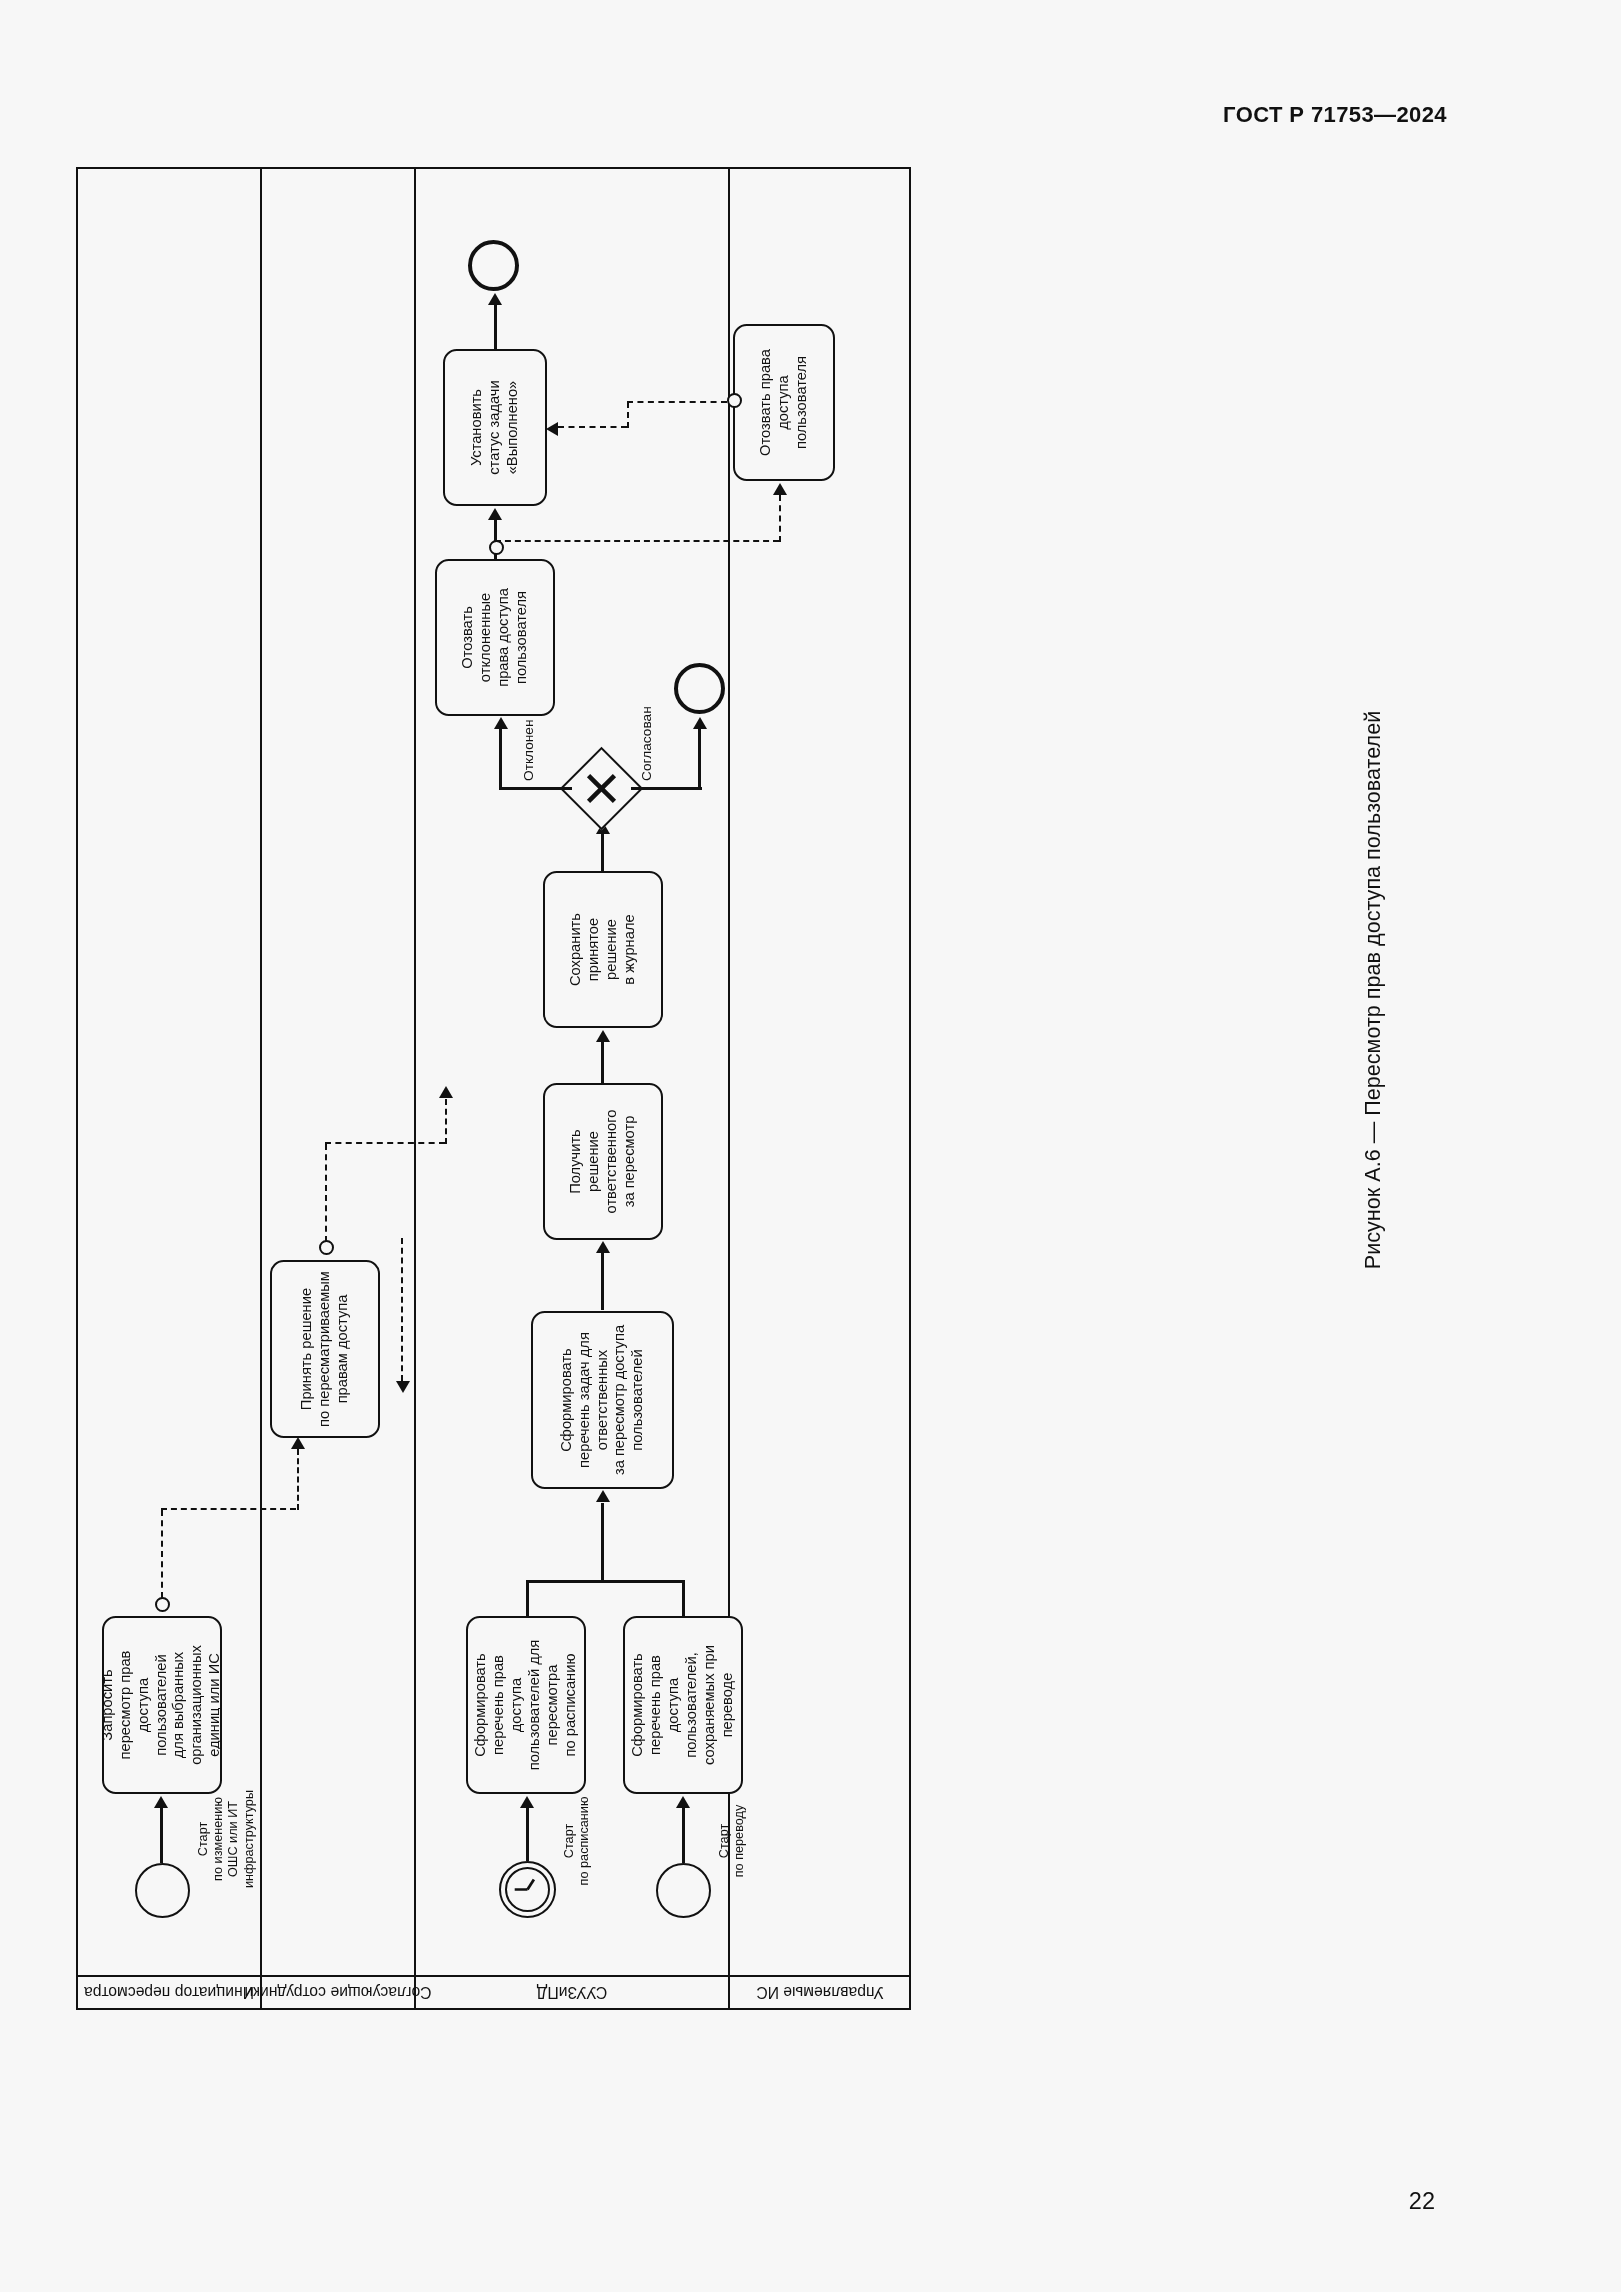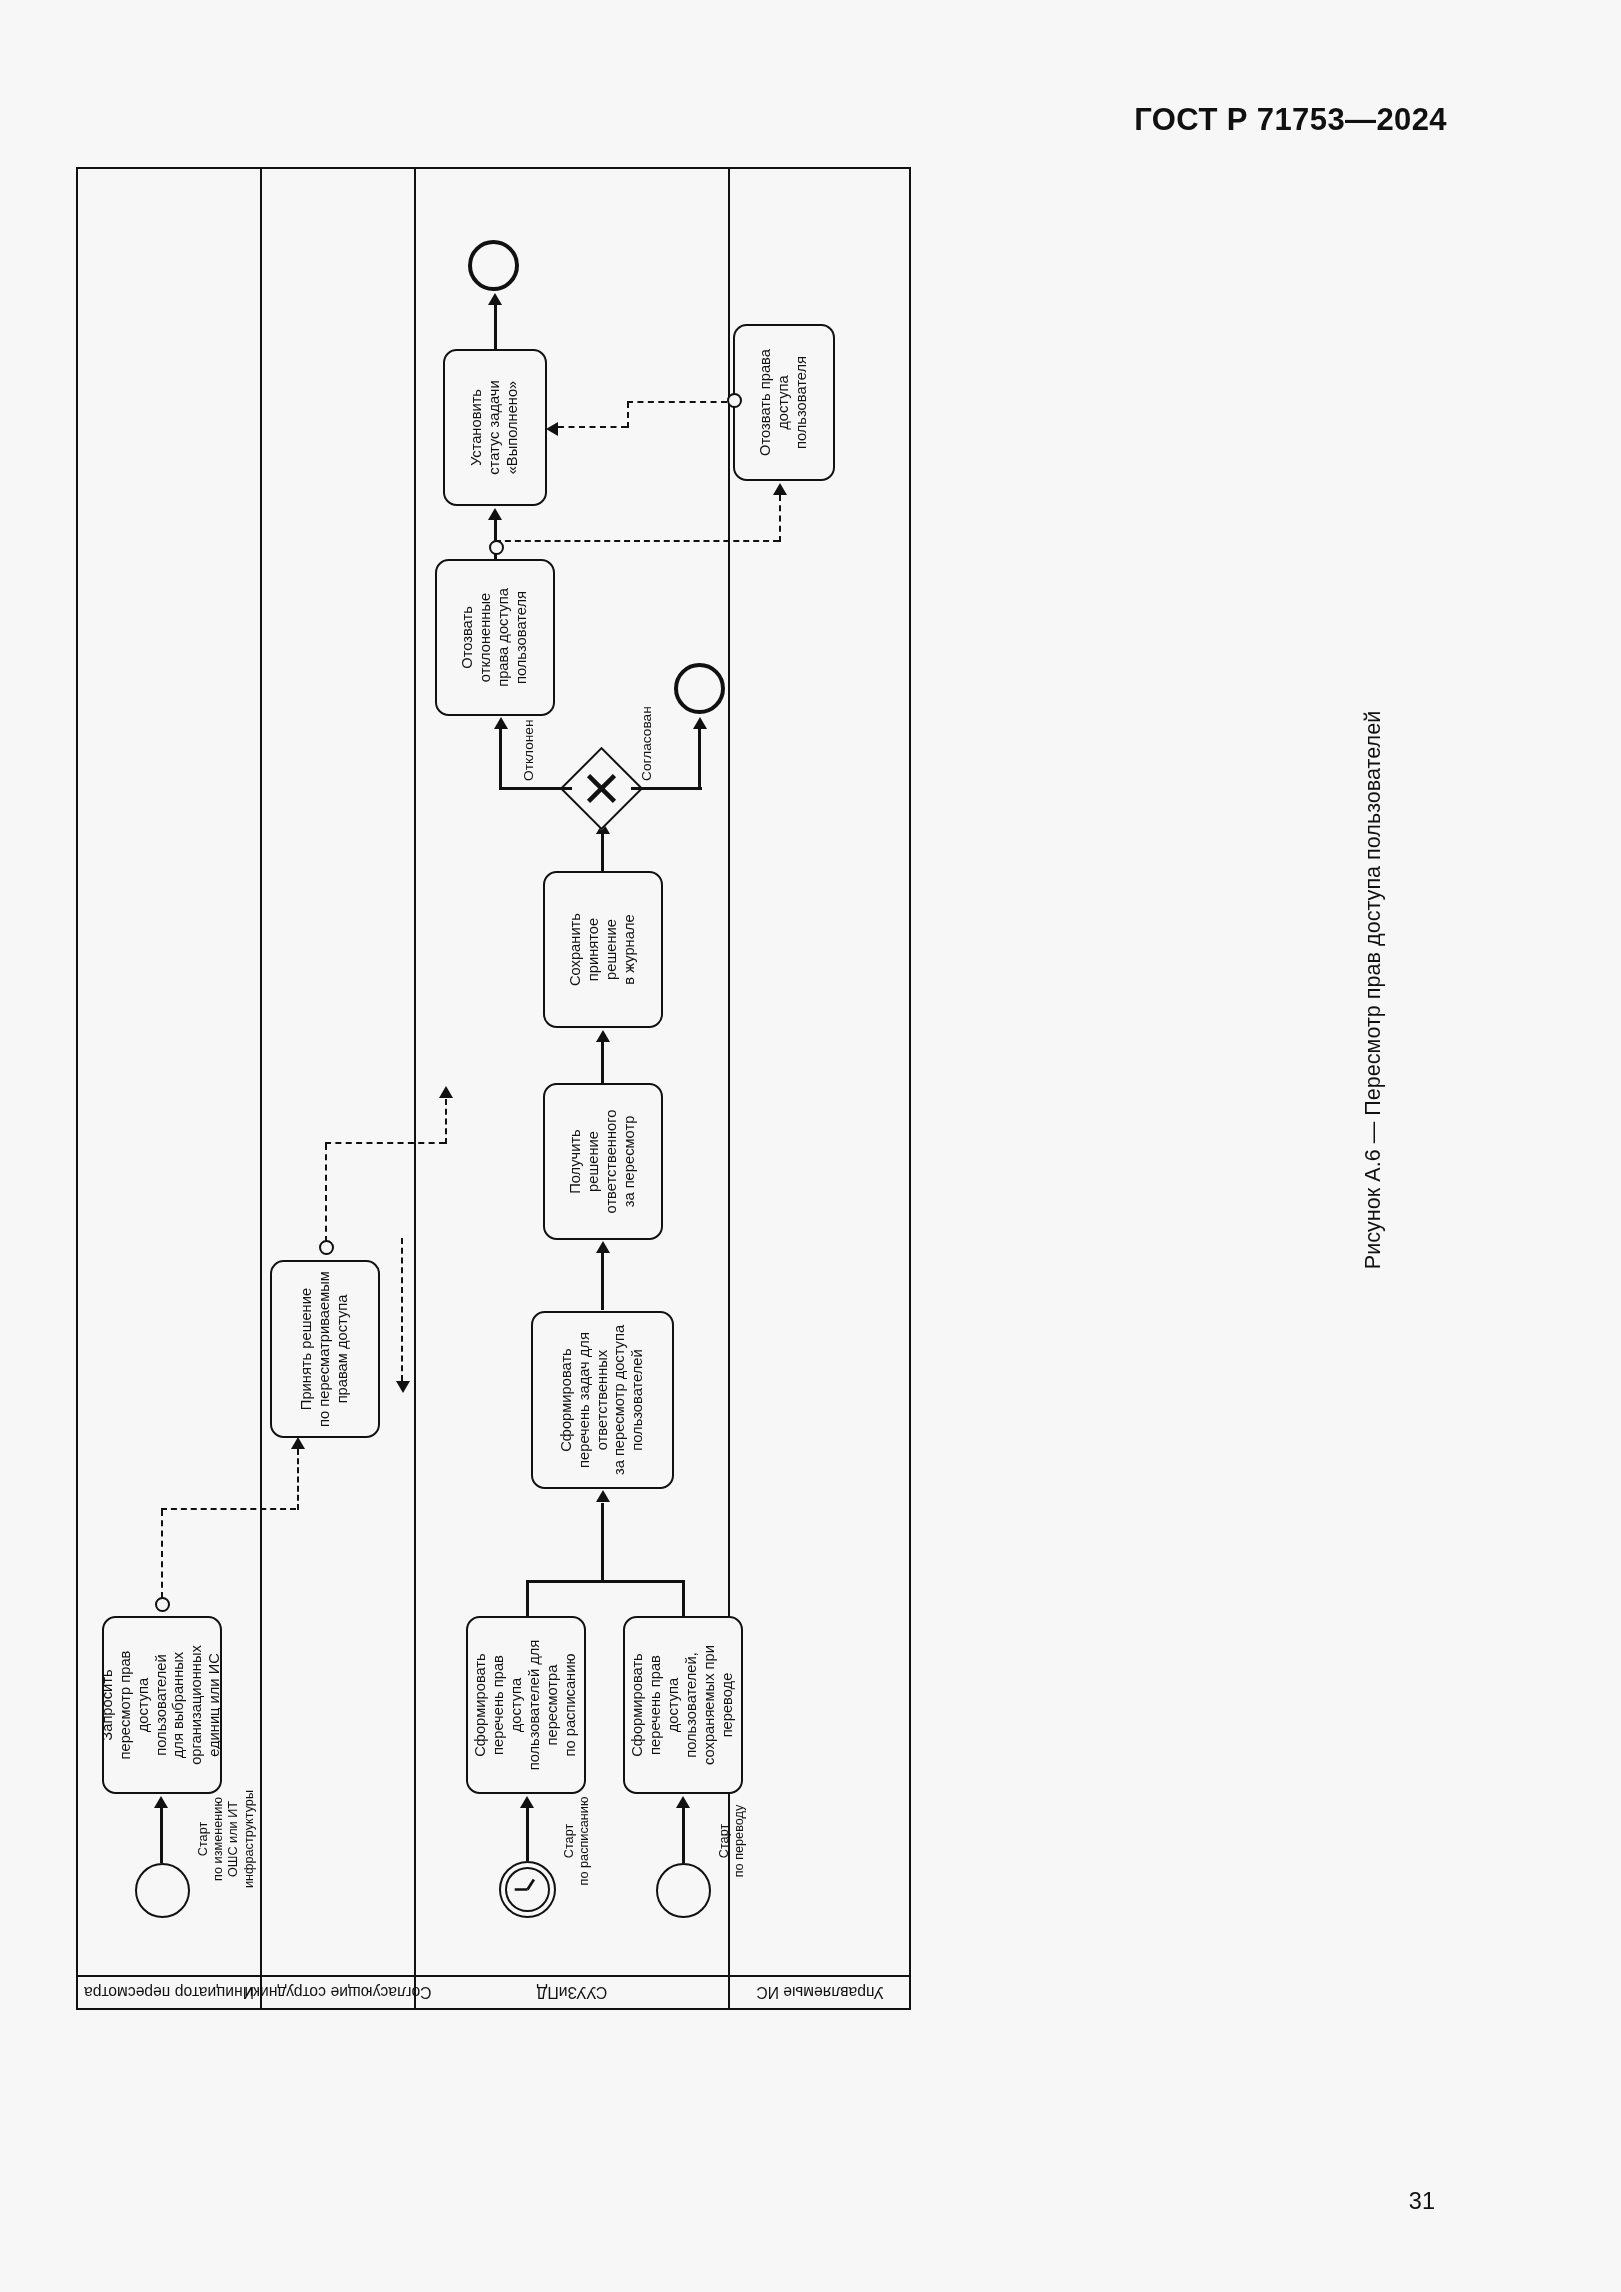--- a/index.html
+++ b/index.html
@@ -1,19 +1,19 @@
 <!DOCTYPE html>
 <html><head>
 <meta charset="utf-8">
 <style>
   html,body{margin:0;padding:0;background:#f7f7f7;}
   body{width:1621px;height:2293px;position:relative;font-family:"Liberation Sans",sans-serif;color:#111;}
 
   
-  #page-header{position:absolute;top:102px;right:174px;font-size:31px;font-weight:bold;letter-spacing:0.4px;white-space:nowrap;}
+  #page-header{position:absolute;top:102px;right:174px;font-size:22px;font-weight:bold;letter-spacing:0.4px;white-space:nowrap;}
   #page-number{position:absolute;bottom:78px;right:186px;font-size:23.5px;}
   #fig-caption{position:absolute;left:1353px;top:549px;width:39px;height:882px;}
   #fig-caption span{display:block;position:absolute;left:50%;top:50%;transform:translate(-50%,-50%) rotate(-90deg);white-space:nowrap;font-size:21.6px;}
 
   
   #diagram-rot{
     position:absolute;
     left:76px; top:167px;
     width:1843px; height:835px;
     transform-origin: 0 0;
@@ -52,21 +52,21 @@
   .arrow{position:absolute;width:0;height:0;}
   .arrow.r{border-left:12.7px solid #111;border-top:7.8px solid transparent;border-bottom:7.8px solid transparent;}
   .arrow.l{border-right:12.7px solid #111;border-top:7.8px solid transparent;border-bottom:7.8px solid transparent;}
   .arrow.u{border-bottom:12.7px solid #111;border-left:7.8px solid transparent;border-right:7.8px solid transparent;}
   .dot{position:absolute;width:10.8px;height:10.8px;border:2.9px solid #111;border-radius:50%;background:#f7f7f7;}
 </style>
 </head>
 <body>
 
 <div id="page-header">ГОСТ Р 71753—2024</div>
-<div id="page-number">31</div>
+<div id="page-number">22</div>
 <div id="fig-caption">
   <span>Рисунок А.6 — Пересмотр прав доступа пользователей</span>
 </div>
 
 <div id="diagram-rot">
 <div id="diagram">
 
   <div class="lane" style="top:0;height:182px;">
     <div class="lane-hdr">
       <span>Инициатор пересмотра</span>

